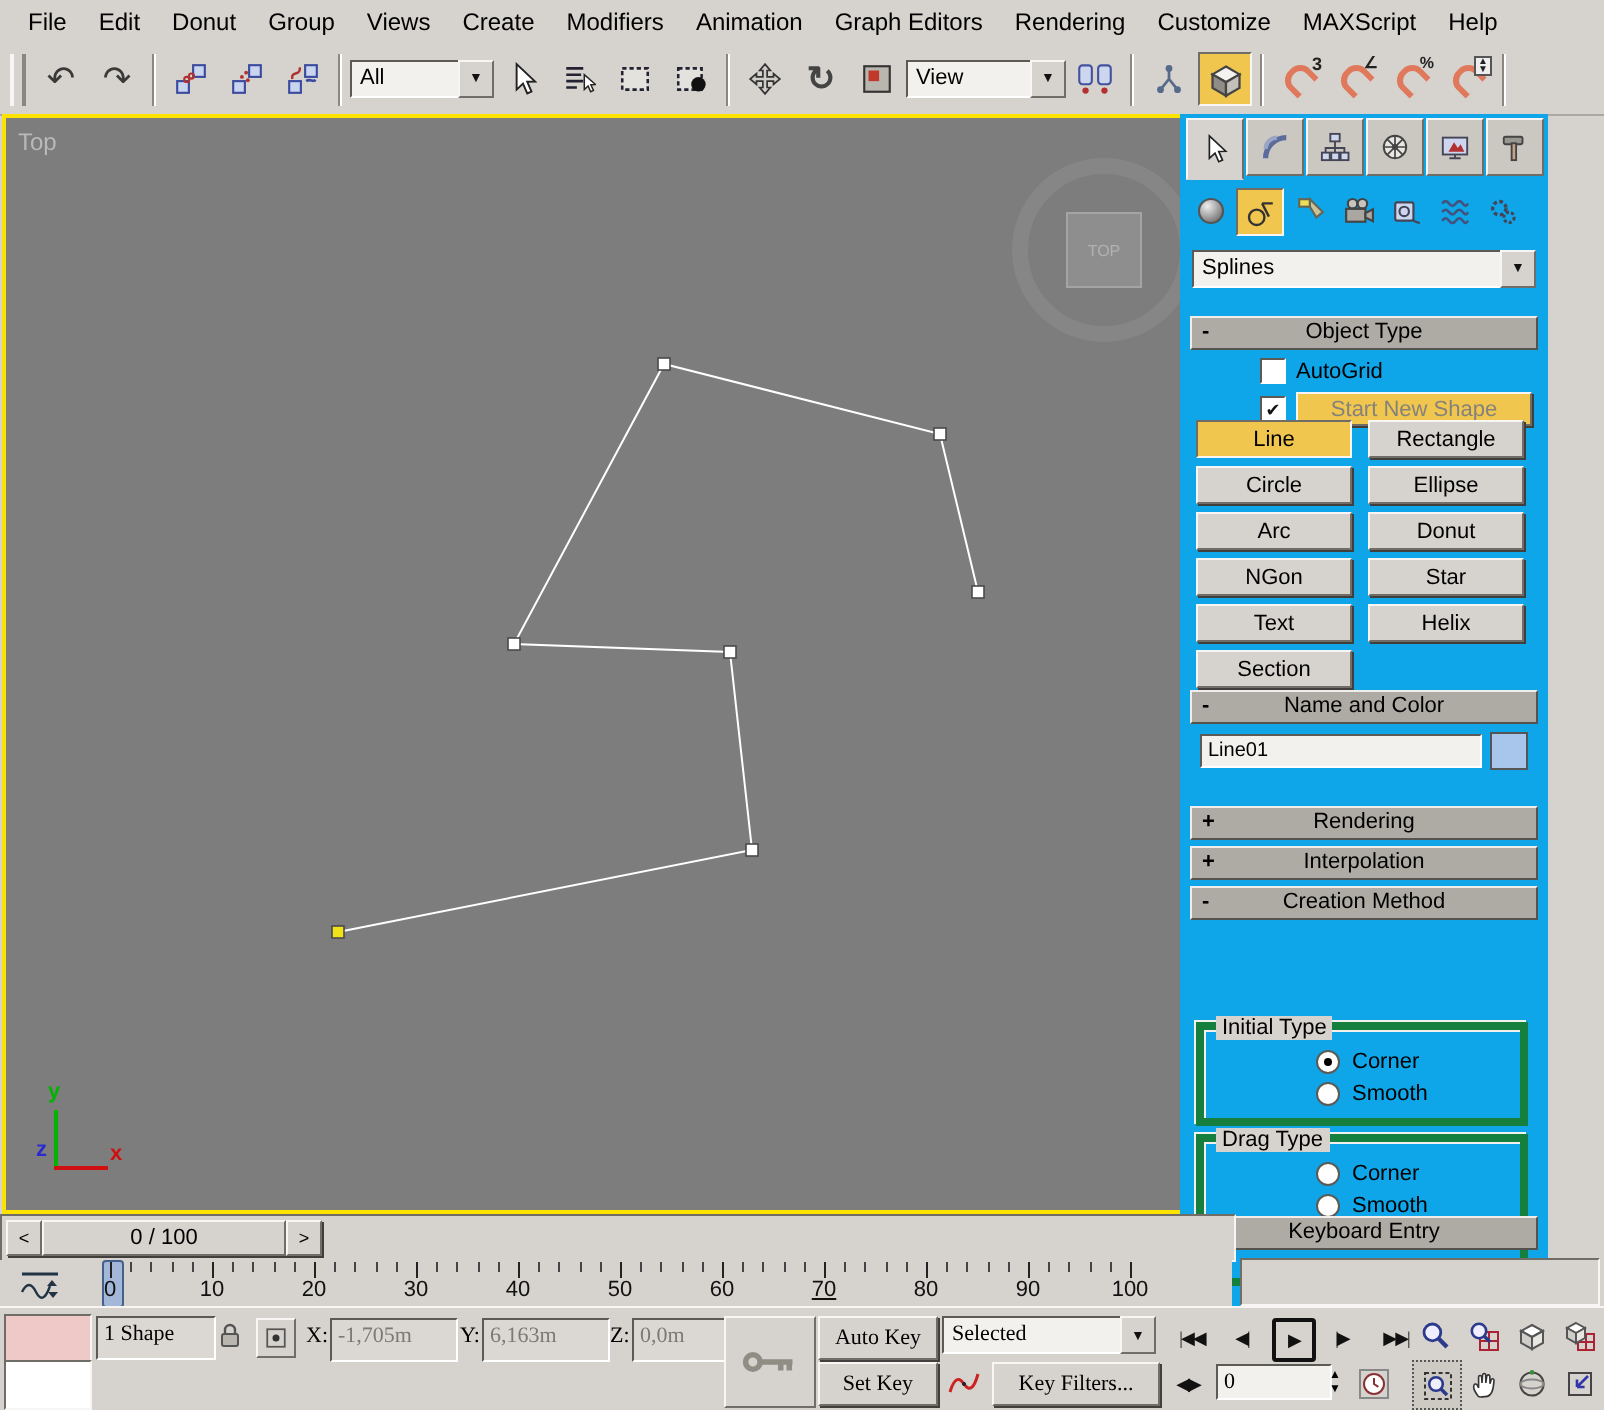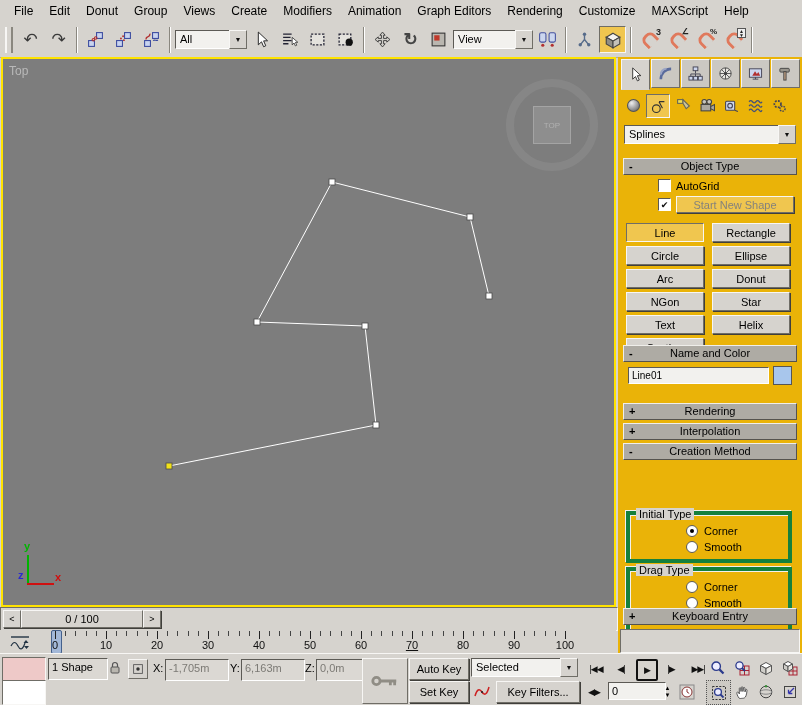--- a/index.html
+++ b/index.html
@@ -33,57 +33,57 @@
   .spinbox span{font-size:5px;line-height:4px;padding:0 1px;color:#222;}
   
   #viewport{left:1px;top:57px;width:611px;height:546px;background:#7d7d7d;border:2px solid #ffe300;}
   #vp-label{left:6px;top:5px;color:#b9b9b9;font-size:12px;}
   #viewcube{right:16px;top:20px;width:76px;height:76px;border-radius:50%;border:8px solid rgba(150,150,150,.38);display:flex;align-items:center;justify-content:center;}
   #viewcube .cube-face{width:36px;height:36px;background:rgba(165,165,165,.45);border:1px solid rgba(185,185,185,.5);display:flex;align-items:center;justify-content:center;color:rgba(200,200,200,.6);font-size:8px;}
   #axis-x-line{left:24px;top:524px;width:27px;height:2px;background:#d01010;}
   #axis-y-line{left:24px;top:496px;width:2px;height:30px;background:#00b400;}
   .axis-lab{position:absolute;font-size:11px;font-weight:bold;}
   
-  #cmdpanel{left:618px;top:57px;width:184px;height:596px;background:#eab308;}
+  #cmdpanel{left:590px;top:57px;width:184px;height:596px;background:#0ea5e9;}
   #tabs{position:absolute;left:3px;top:2px;display:flex;gap:1px;}
   .tab{width:27px;height:27px;display:flex;align-items:center;justify-content:center;background:#cbc8c2;border:1px solid;border-color:#f7f6f4 #6f6d66 #6f6d66 #f7f6f4;}
   .tab.active{background:#d6d3ce;height:29px;border-bottom-color:#d6d3ce;}
   #subcats{position:absolute;left:4px;top:37px;display:flex;gap:2px;}
   .subcat{width:22px;height:22px;display:flex;align-items:center;justify-content:center;}
   .subcat.active{background:#f0c64f;border:1px solid;border-color:#6f6d66 #f7f6f4 #f7f6f4 #6f6d66;}
   #cat-dd{left:6px;top:68px;width:172px;}
   #cat-dd .dd-val{flex:1;}
   .roll-head{position:absolute;left:5px;width:172px;height:15px;background:#aeaba4;border:1px solid;border-color:#efeeea #55534e #55534e #efeeea;text-align:center;line-height:15px;font-size:11px;}
   .roll-state{position:absolute;left:5px;top:0;font-weight:bold;}
   .chk-row{position:absolute;display:flex;align-items:center;gap:5px;}
   .checkbox{width:11px;height:11px;background:#fff;border:1px solid;border-color:#5c5a55 #fff #fff #5c5a55;display:flex;align-items:center;justify-content:center;font-size:9px;color:#111;flex:none;}
   .checkbox .mark{visibility:hidden;}
   .checkbox.checked .mark{visibility:visible;}
-  #ot-grid{position:absolute;left:8px;top:153px;width:168px;display:grid;grid-template-columns:78px 78px;column-gap:8px;row-gap:4px;margin-top:13px;}
+  #ot-grid{position:absolute;left:8px;top:153px;width:168px;display:grid;grid-template-columns:78px 78px;column-gap:8px;row-gap:4px;}
   .ot-btn{height:17px;}
   .fieldset{position:absolute;left:8px;width:158px;border:4px solid #15803d;box-shadow:1px 1px 0 #f2f1ee inset, -1px -1px 0 #f2f1ee;margin-top:44px;}
   .fieldset .legend{position:absolute;top:-7px;left:6px;background:#d6d3ce;padding:0 3px;}
   .radio-row{display:flex;align-items:center;gap:6px;margin:4px 0 4px 56px;}
   .radio{width:10px;height:10px;border-radius:50%;background:#fff;border:1px solid #5c5a55;position:relative;flex:none;}
   .radio.sel::after{content:"";position:absolute;left:3px;top:3px;width:4px;height:4px;border-radius:50%;background:#000;}
   
   #timeslider{left:0;top:607px;width:616px;height:22px;background:#d6d3ce;border:1px solid;border-color:#6f6d66 #f7f6f4 #f7f6f4 #6f6d66;}
   .ts-btn{position:absolute;top:2px;width:16px;height:16px;font-size:9px;}
   #ts-handle{position:absolute;left:20px;top:2px;width:120px;height:16px;}
   
   #trackbar{left:0;top:630px;width:616px;height:24px;background:#d6d3ce;border-bottom:1px solid #aba8a1;}
   #curve-editor-btn{position:absolute;left:6px;top:2px;width:28px;height:20px;display:flex;align-items:center;justify-content:center;}
   #ruler{position:absolute;left:44px;top:0;width:572px;height:24px;}
   .tick{position:absolute;top:1px;width:1px;height:5px;background:#444;}
   .tick.major{height:8px;background:#222;}
   .tick-label{position:absolute;top:9px;transform:translateX(-50%);font-size:11px;color:#111;}
   .frame-marker{position:absolute;top:0;width:9px;height:22px;background:#a3b8d8;border:1px solid #44608c;border-radius:2px;}
   #tb-rightbox{left:620px;top:629px;width:178px;height:22px;}
   
-  #statusbar{left:0;top:653px;width:802px;height:52px;background:#d6d3ce;border-top:1px solid #f7f6f4;}
+  #statusbar{left:0;top:653px;width:802px;height:52px;background:#d6d3ce;border-top:1px solid #f7f6f4;font-family:Liberation Serif, serif;}
   .slabel{font-size:11px;}
   .sfield{position:absolute;height:18px;padding:2px 3px 0 3px;font-size:11px;color:#7c7a75;background:#dbd8d3;border:1px solid;border-color:#5c5a55 #fff #fff #5c5a55;overflow:hidden;white-space:nowrap;}
   .pbtn{position:absolute;display:flex;align-items:center;justify-content:center;font-size:9px;color:#111;letter-spacing:-1px;}
   .navbtn{position:absolute;width:23px;height:23px;display:flex;align-items:center;justify-content:center;}
   .navbtn.pressed{background:#cdcac4;border:1px dotted #555;}
 </style>
 </head>
 <body>
 
 <div id="app">

